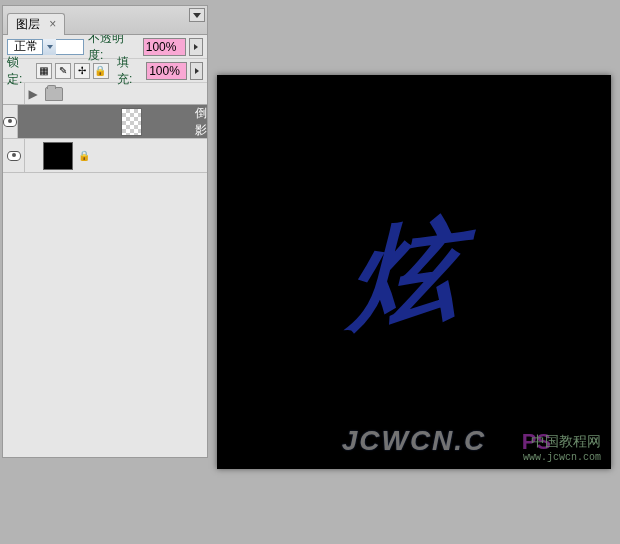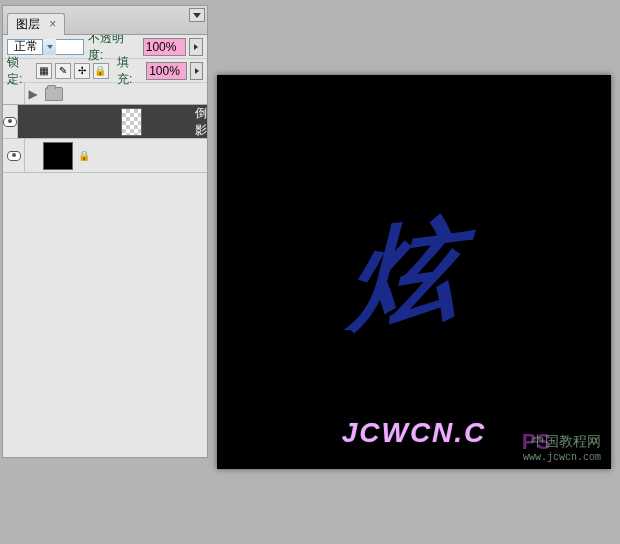--- a/index.html
+++ b/index.html
@@ -25,38 +25,38 @@
 .lock-icons { display: flex; gap: 3px; align-items: center; }
 .lock-icon { width: 16px; height: 16px; border: 1px solid #999; background: #f0f0f0; display: flex; align-items: center; justify-content: center; font-size: 10px; }
 
 .layers-header { height: 22px; display: flex; align-items: center; border-bottom: 1px solid #aaa; }
 .vis-col { width: 22px; height: 100%; border-right: 1px solid #c0c0c0; }
 .expand-col { width: 16px; display: flex; align-items: center; justify-content: center; color: #666; }
 .folder-icon { width: 18px; height: 14px; background: #b8b8b8; border: 1px solid #888; border-radius: 2px 2px 0 0; margin: 0 4px; position: relative; }
 .folder-icon::before { content: ""; position: absolute; top: -3px; left: 1px; width: 7px; height: 3px; background: #b8b8b8; border: 1px solid #888; border-bottom: none; border-radius: 2px 2px 0 0; }
 
 .layer-row { height: 34px; display: flex; align-items: center; border-bottom: 1px solid #c0c0c0; }
-.layer-row.selected { background: #404040; color: #fff; gap: 45px; }
+.layer-row.selected { background: #737373; color: #fff; gap: 45px; }
 .layer-row .vis-col { display: flex; align-items: center; justify-content: center; }
 .eye { width: 14px; height: 10px; border: 1px solid #555; border-radius: 60% / 100%; position: relative; background: #fff; }
 .eye::before { content: ""; position: absolute; top: 1px; left: 4px; width: 4px; height: 4px; background: #555; border-radius: 50%; }
 .layer-row.selected .vis-col { background: #e6e6e6; }
 .indent { width: 14px; }
 .thumb { width: 30px; height: 28px; background: #fff; border: 1px solid #666; margin: 0 4px; display: flex; align-items: center; justify-content: center; }
 .checker { background-image: linear-gradient(45deg,#ccc 25%,transparent 25%,transparent 75%,#ccc 75%), linear-gradient(45deg,#ccc 25%,#fff 25%,#fff 75%,#ccc 75%); background-size: 8px 8px; background-position: 0 0, 4px 4px; }
 .thumb-black { background: #000; }
 .layer-name { flex: 1; padding-left: 4px; }
 .lock-mark { width: 16px; text-align: center; color: #666; font-size: 10px; }
 .layers-body { height: 374px; background: #e6e6e6; }
 
 
 .canvas-area { position: absolute; left: 210px; top: 5px; right: 2px; bottom: 5px; background: #b4b4b4; display: flex; align-items: center; justify-content: center; }
 .canvas { width: 394px; height: 394px; background: #000; position: relative; box-shadow: 0 0 6px rgba(0,0,0,0.5); overflow: hidden; }
 .glyph { position: absolute; top: 50%; left: 50%; transform: translate(-50%,-50%) skewY(-8deg) skewX(-15deg); font-size: 110px; line-height: 1; color: #1a2a8a; font-weight: 900; font-family: "Microsoft YaHei", sans-serif; }
-.jcw { position: absolute; bottom: 20px; left: 50%; transform: translateX(-50%); font-family: Arial, sans-serif; font-weight: bold; font-style: italic; font-size: 28px; color: #f0abfc; letter-spacing: 2px; text-shadow: 0 0 2px rgba(60,90,160,0.5); }
+.jcw { position: absolute; bottom: 12px; left: 50%; transform: translateX(-50%); font-family: Arial, sans-serif; font-weight: bold; font-style: italic; font-size: 28px; color: #737373; letter-spacing: 2px; text-shadow: 0 0 2px rgba(60,90,160,0.5); }
 .wm { position: absolute; bottom: 18px; right: 10px; font-size: 14px; color: #6a8a6a; font-family: "Microsoft YaHei"; }
 .wm-sub { position: absolute; bottom: 6px; right: 10px; font-size: 10px; color: #6a8a6a; font-family: Liberation Mono, monospace; }
 .wm-ps { position: absolute; bottom: 14px; right: 60px; color: #d946ef; font-size: 22px; font-family: Arial; font-weight: bold; opacity: 0.5; }
 </style>
 </head>
 <body>
 
 <div class="panel">
   <div class="panel-tabs">
     <div class="tab-active">

